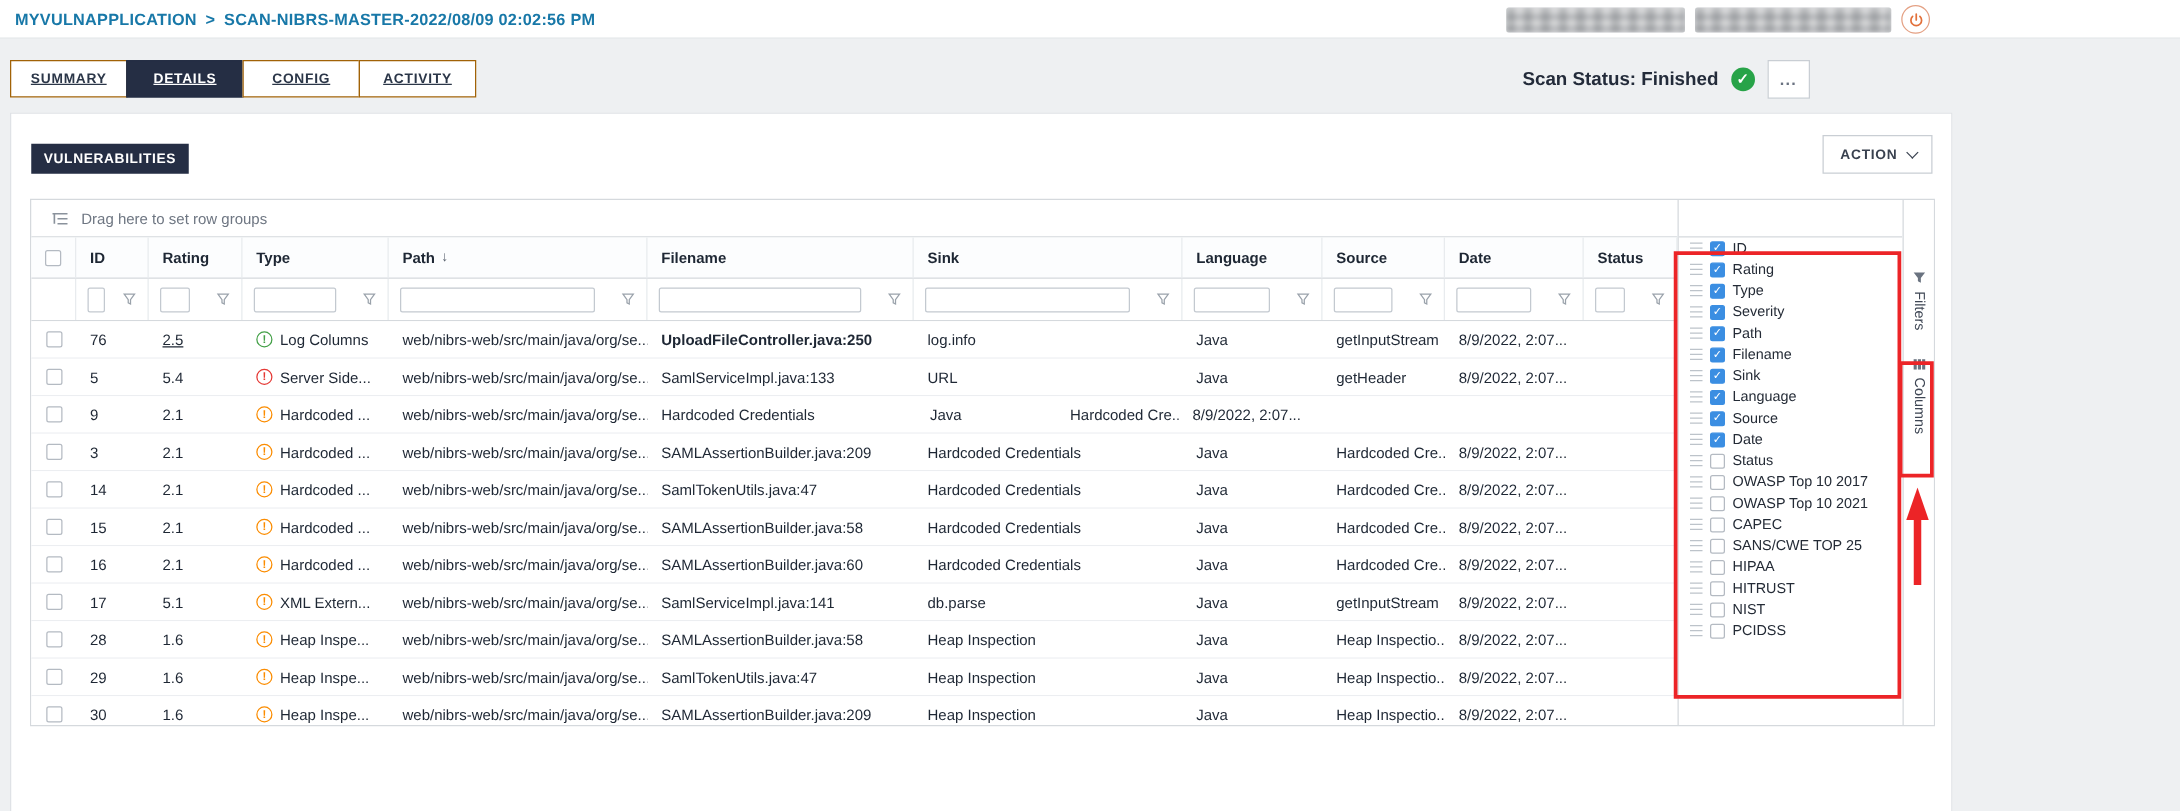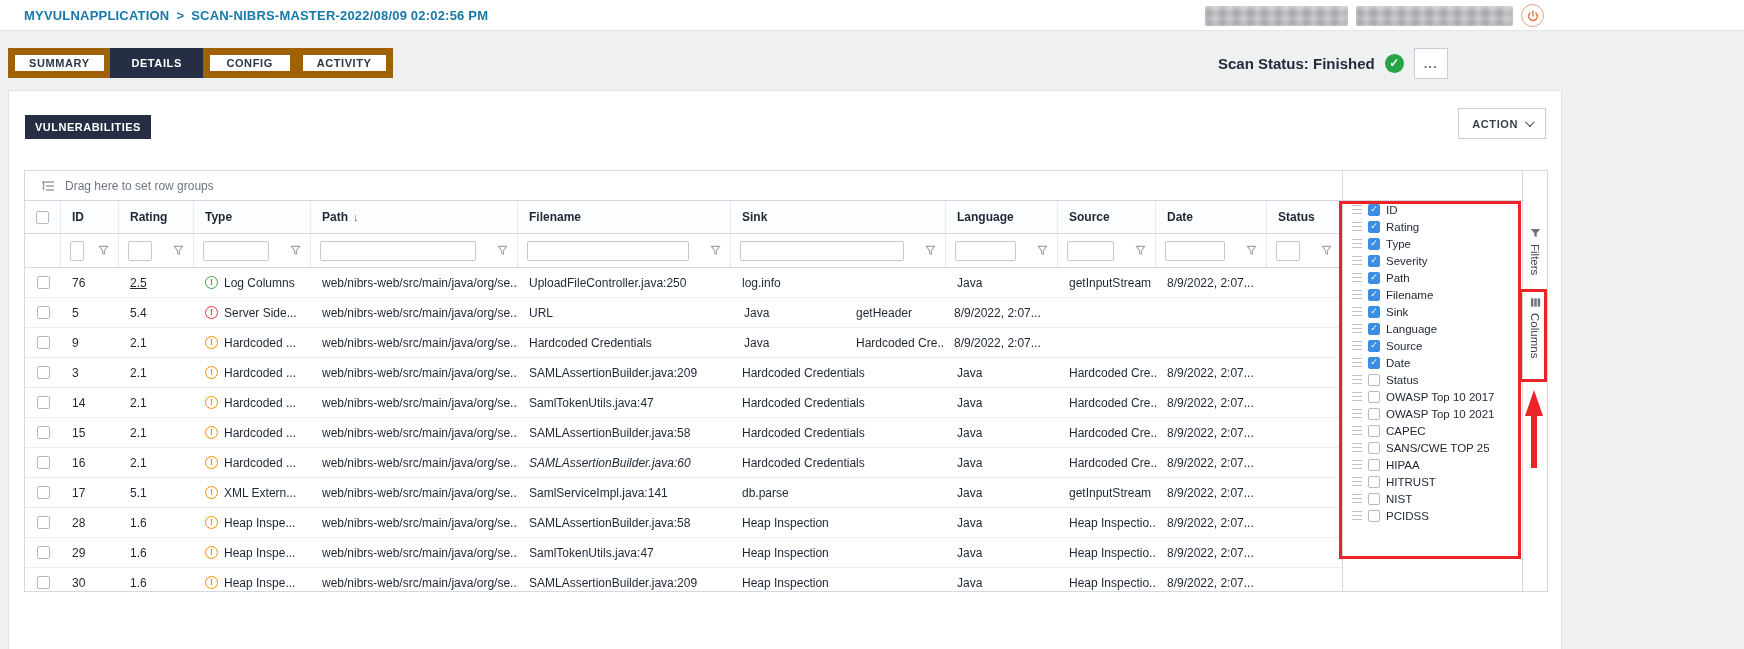--- a/index.html
+++ b/index.html
@@ -5,48 +5,48 @@
   * { margin:0; padding:0; box-sizing:border-box; }
   html,body { width:1744px; height:649px; }
   body {
     position:relative; overflow:hidden;
     background:#eef0f2;
     font-family:"Liberation Sans", sans-serif;
     color:#1e2734;
   }
   
   .topbar { position:absolute; top:0; left:0; width:1744px; height:31px; background:#fff; border-bottom:1px solid #e2e5e8; display:flex; align-items:center; }
-  .breadcrumb { margin-left:24px; font-size:13px; font-weight:700; color:#1878a8; letter-spacing:.2px; white-space:nowrap; }
+  .breadcrumb { margin-left:12px; font-size:13px; font-weight:700; color:#1878a8; letter-spacing:.2px; white-space:nowrap; }
   .breadcrumb .sep { margin:0 7px; }
   .topbar-right { position:absolute; left:1205px; top:4px; display:flex; align-items:center; gap:8px; }
   .redacted { height:20px; border-radius:2px; overflow:hidden; background:#d9dbdd; }
   .redacted .blurfill { width:100%; height:100%;
       background:repeating-linear-gradient(90deg,#c2c4c6 0 7px,#e3e4e5 7px 14px),
                  repeating-linear-gradient(0deg,rgba(178,180,183,.65) 0 5px,rgba(232,232,232,.65) 5px 10px);
       background-blend-mode:multiply; filter:blur(2px); }
   .r1 { width:143px; } .r2 { width:157px; }
   .power-btn { width:23px; height:23px; border-radius:50%; border:1px solid #e4a184; background:#fff; display:flex; align-items:center; justify-content:center; padding:0; cursor:pointer; }
   
   .tabrow { position:absolute; top:48px; left:8px; display:flex; }
-  .tab { height:30px; min-width:94px; padding:0 14px; background:#fff; border:7px solid #a16207; margin-left:-1px;
-         font-family:"Liberation Sans",sans-serif; font-size:11px; font-weight:700; letter-spacing:.6px; color:#2b3648; cursor:pointer; }
+  .tab { height:30px; min-width:94px; padding:0 14px; background:#fff; border:1px solid #a16207; margin-left:-1px;
+         font-family:"Liberation Sans",sans-serif; font-size:11px; font-weight:700; letter-spacing:.6px; color:#2b3648; cursor:pointer;text-decoration:underline; }
   .tab:first-child { margin-left:0; }
   .tab.active { background:#252e44; border-color:#252e44; color:#fff; }
   .tabrow-right { position:absolute; top:47px; left:1218px; height:32px; display:flex; align-items:center; gap:10px; }
   .scan-status { font-size:15px; font-weight:700; color:#232b3a; white-space:nowrap; }
   .check-ic { width:19px; height:19px; border-radius:50%; background:#27a348; color:#fff; font-size:12px; font-weight:700; display:inline-flex; align-items:center; justify-content:center; }
   .btn { height:31px; background:#fff; border:1px solid #c9ced4; color:#39414f; font-family:"Liberation Sans",sans-serif; font-size:11px; font-weight:600; letter-spacing:.6px; display:inline-flex; align-items:center; gap:7px; padding:0 13px; cursor:pointer; }
   .btn.more { padding:0 9px; font-size:13px; letter-spacing:1px; color:#6a7280; }
   .btn.action { position:absolute; top:17px; right:15px; font-weight:700; }
   .chev { width:7px; height:7px; border-right:1.5px solid #39414f; border-bottom:1.5px solid #39414f; transform:rotate(45deg) translateY(-2px); display:inline-block; }
   
   .card { position:absolute; top:90px; left:8px; width:1554px; height:640px; background:#fff; border:1px solid #dfe2e6; }
   .vuln-badge { position:absolute; top:24px; left:16px; background:#252e44; color:#fff; font-size:11px; font-weight:700; letter-spacing:.5px; padding:6px 10px; }
   
-  .grid { position:absolute; top:79px; left:15px; width:1524px; height:422px; display:flex; border:1px solid #d5d9dd; background:#fff; overflow:hidden; }
+  .grid { position:absolute; top:68px; left:15px; width:1524px; height:422px; display:flex; border:1px solid #d5d9dd; background:#fff; overflow:hidden; }
   .gmain { width:1317px; flex:none; display:flex; flex-direction:column; overflow:hidden; }
   .dropzone { height:30px; flex:none; border-bottom:1px solid #d5d9dd; display:flex; align-items:center; gap:10px; padding-left:16px; color:#6e7682; font-size:12px; }
   .hrow { height:33px; flex:none; display:flex; border-bottom:1px solid #d5d9dd; background:#fcfdfe; }
   .hcell { display:flex; align-items:center; padding:0 11px; font-size:12px; font-weight:700; color:#1e2734; border-right:1px solid #e8ebee; white-space:nowrap; overflow:hidden; flex:none; }
   .hcell.select { justify-content:center; padding:0; }
   .sort { margin-left:5px; font-size:11px; color:#59626e; font-weight:400; }
   .frow { height:34px; flex:none; display:flex; border-bottom:1px solid #d5d9dd; }
   .fcell { display:flex; align-items:center; padding:0 9px; border-right:1px solid #e8ebee; flex:none; }
   .fcell input { height:20px; border:1px solid #c3c9d0; border-radius:2px; width:calc(100% - 32px); min-width:14px; font-size:11px; padding:0 4px; font-family:"Liberation Sans",sans-serif; }
   .funnel { margin-left:auto; display:flex; flex:none; }
@@ -260,38 +260,39 @@
             <div class="gcell select" style="width: 36px;">
               <span class="cb lg"></span>
             </div>
             <div class="gcell" style="width: 58px;">76</div>
             <div class="gcell" style="width: 75px; text-decoration: underline;">2.5</div>
             <div class="gcell" style="width: 117px;">
               <span class="sev" style="border-color: rgb(67, 160, 71); color: rgb(67, 160, 71);">!</span>
               <span>Log Columns</span>
             </div>
             <div class="gcell" style="width: 207px;">web/nibrs-web/src/main/java/org/se...</div>
-            <div class="gcell" style="width: 213px;">UploadFileController.java:250</div>
+            <div class="gcell" style="width: 213px; font-weight: bold;">UploadFileController.java:250</div>
             <div class="gcell" style="width: 215px;">log.info</div>
             <div class="gcell" style="width: 112px;">Java</div>
             <div class="gcell" style="width: 98px;">getInputStream</div>
             <div class="gcell" style="width: 111px;">8/9/2022, 2:07...</div>
             <div class="gcell" style="width: 75px;"></div>
           </div>
           <div class="grow">
             <div class="gcell select" style="width: 36px;">
               <span class="cb lg"></span>
             </div>
             <div class="gcell" style="width: 58px;">5</div>
             <div class="gcell" style="width: 75px;">5.4</div>
             <div class="gcell" style="width: 117px;">
               <span class="sev" style="border-color: rgb(229, 57, 53); color: rgb(229, 57, 53);">!</span>
               <span>Server Side...</span>
             </div>
             <div class="gcell" style="width: 207px;">web/nibrs-web/src/main/java/org/se...</div>
+            <div class="gcell" style="width: 213px;">SamlServiceImpl.java:133</div>
             <div class="gcell" style="width: 215px;">URL</div>
             <div class="gcell" style="width: 112px;">Java</div>
             <div class="gcell" style="width: 98px;">getHeader</div>
             <div class="gcell" style="width: 111px;">8/9/2022, 2:07...</div>
             <div class="gcell" style="width: 75px;"></div>
           </div>
           <div class="grow">
             <div class="gcell select" style="width: 36px;">
               <span class="cb lg"></span>
             </div>
@@ -366,21 +367,21 @@
             <div class="gcell select" style="width: 36px;">
               <span class="cb lg"></span>
             </div>
             <div class="gcell" style="width: 58px;">16</div>
             <div class="gcell" style="width: 75px;">2.1</div>
             <div class="gcell" style="width: 117px;">
               <span class="sev" style="border-color: rgb(251, 140, 0); color: rgb(251, 140, 0);">!</span>
               <span>Hardcoded ...</span>
             </div>
             <div class="gcell" style="width: 207px;">web/nibrs-web/src/main/java/org/se...</div>
-            <div class="gcell" style="width: 213px; font-style: italic;">SAMLAssertionBuilder.java:60</div>
+            <div class="gcell" style="width: 213px;">SAMLAssertionBuilder.java:60</div>
             <div class="gcell" style="width: 215px;">Hardcoded Credentials</div>
             <div class="gcell" style="width: 112px;">Java</div>
             <div class="gcell" style="width: 98px;">Hardcoded Cre...</div>
             <div class="gcell" style="width: 111px;">8/9/2022, 2:07...</div>
             <div class="gcell" style="width: 75px;"></div>
           </div>
           <div class="grow">
             <div class="gcell select" style="width: 36px;">
               <span class="cb lg"></span>
             </div>

